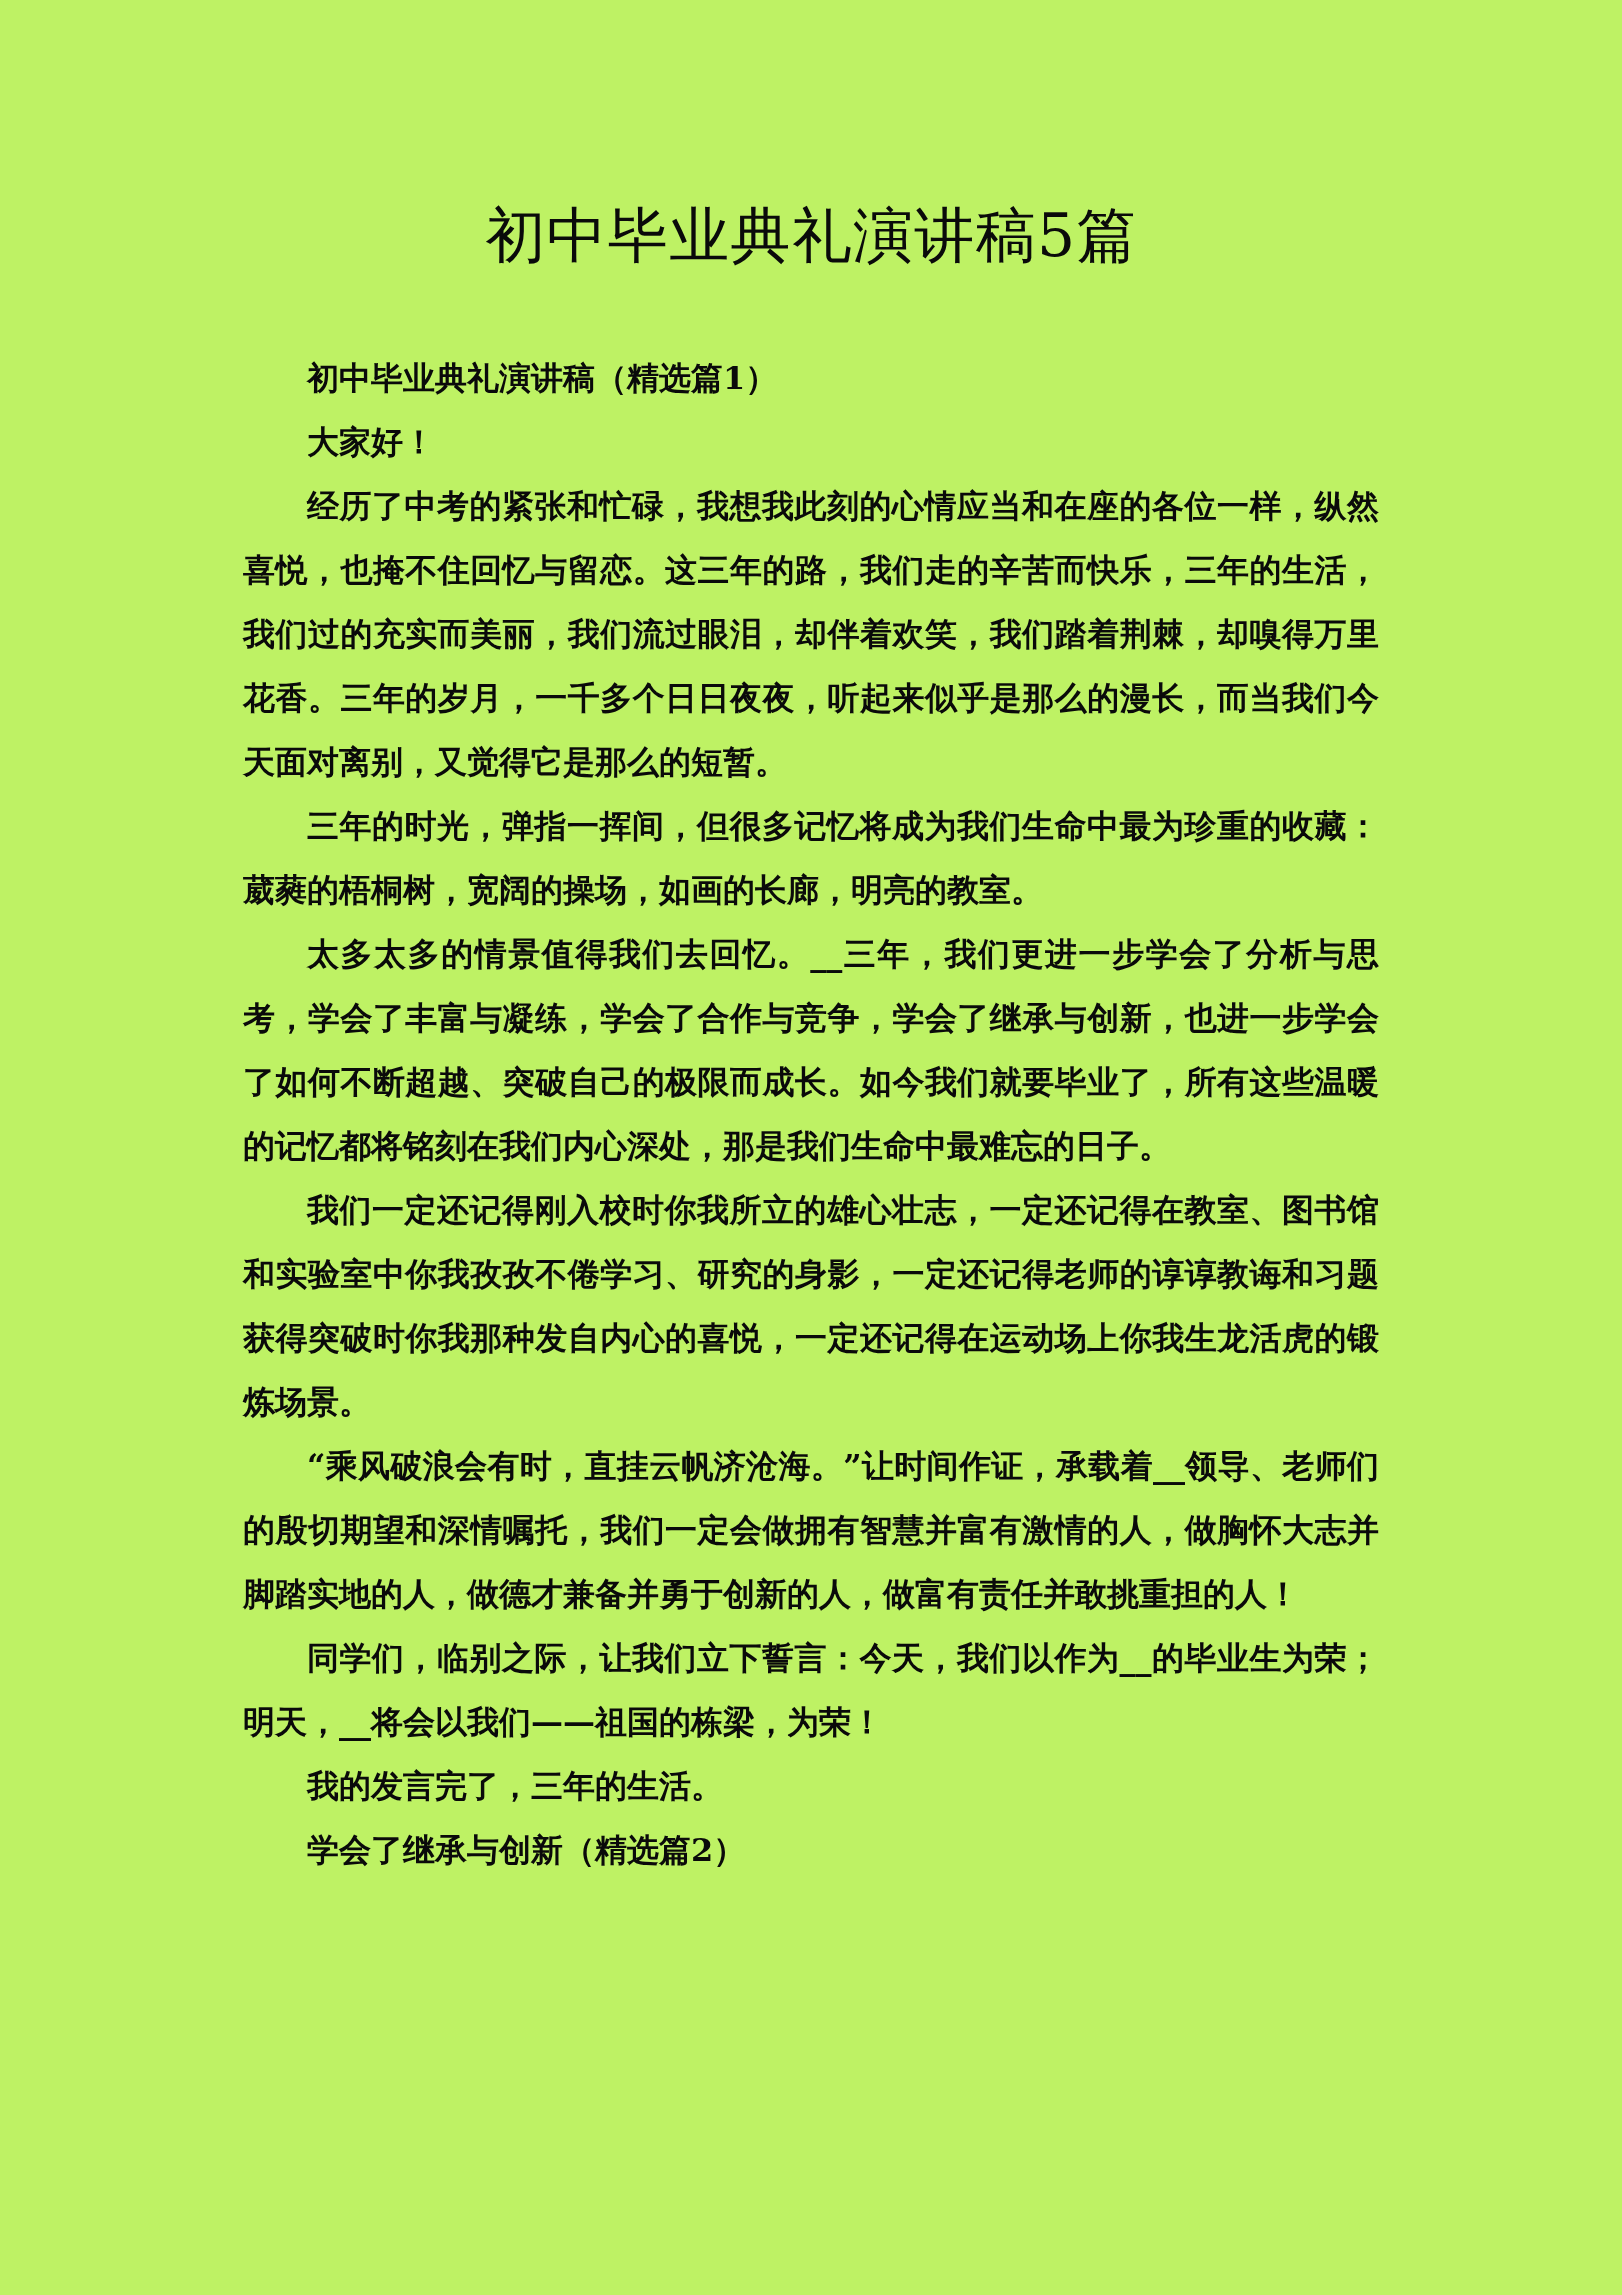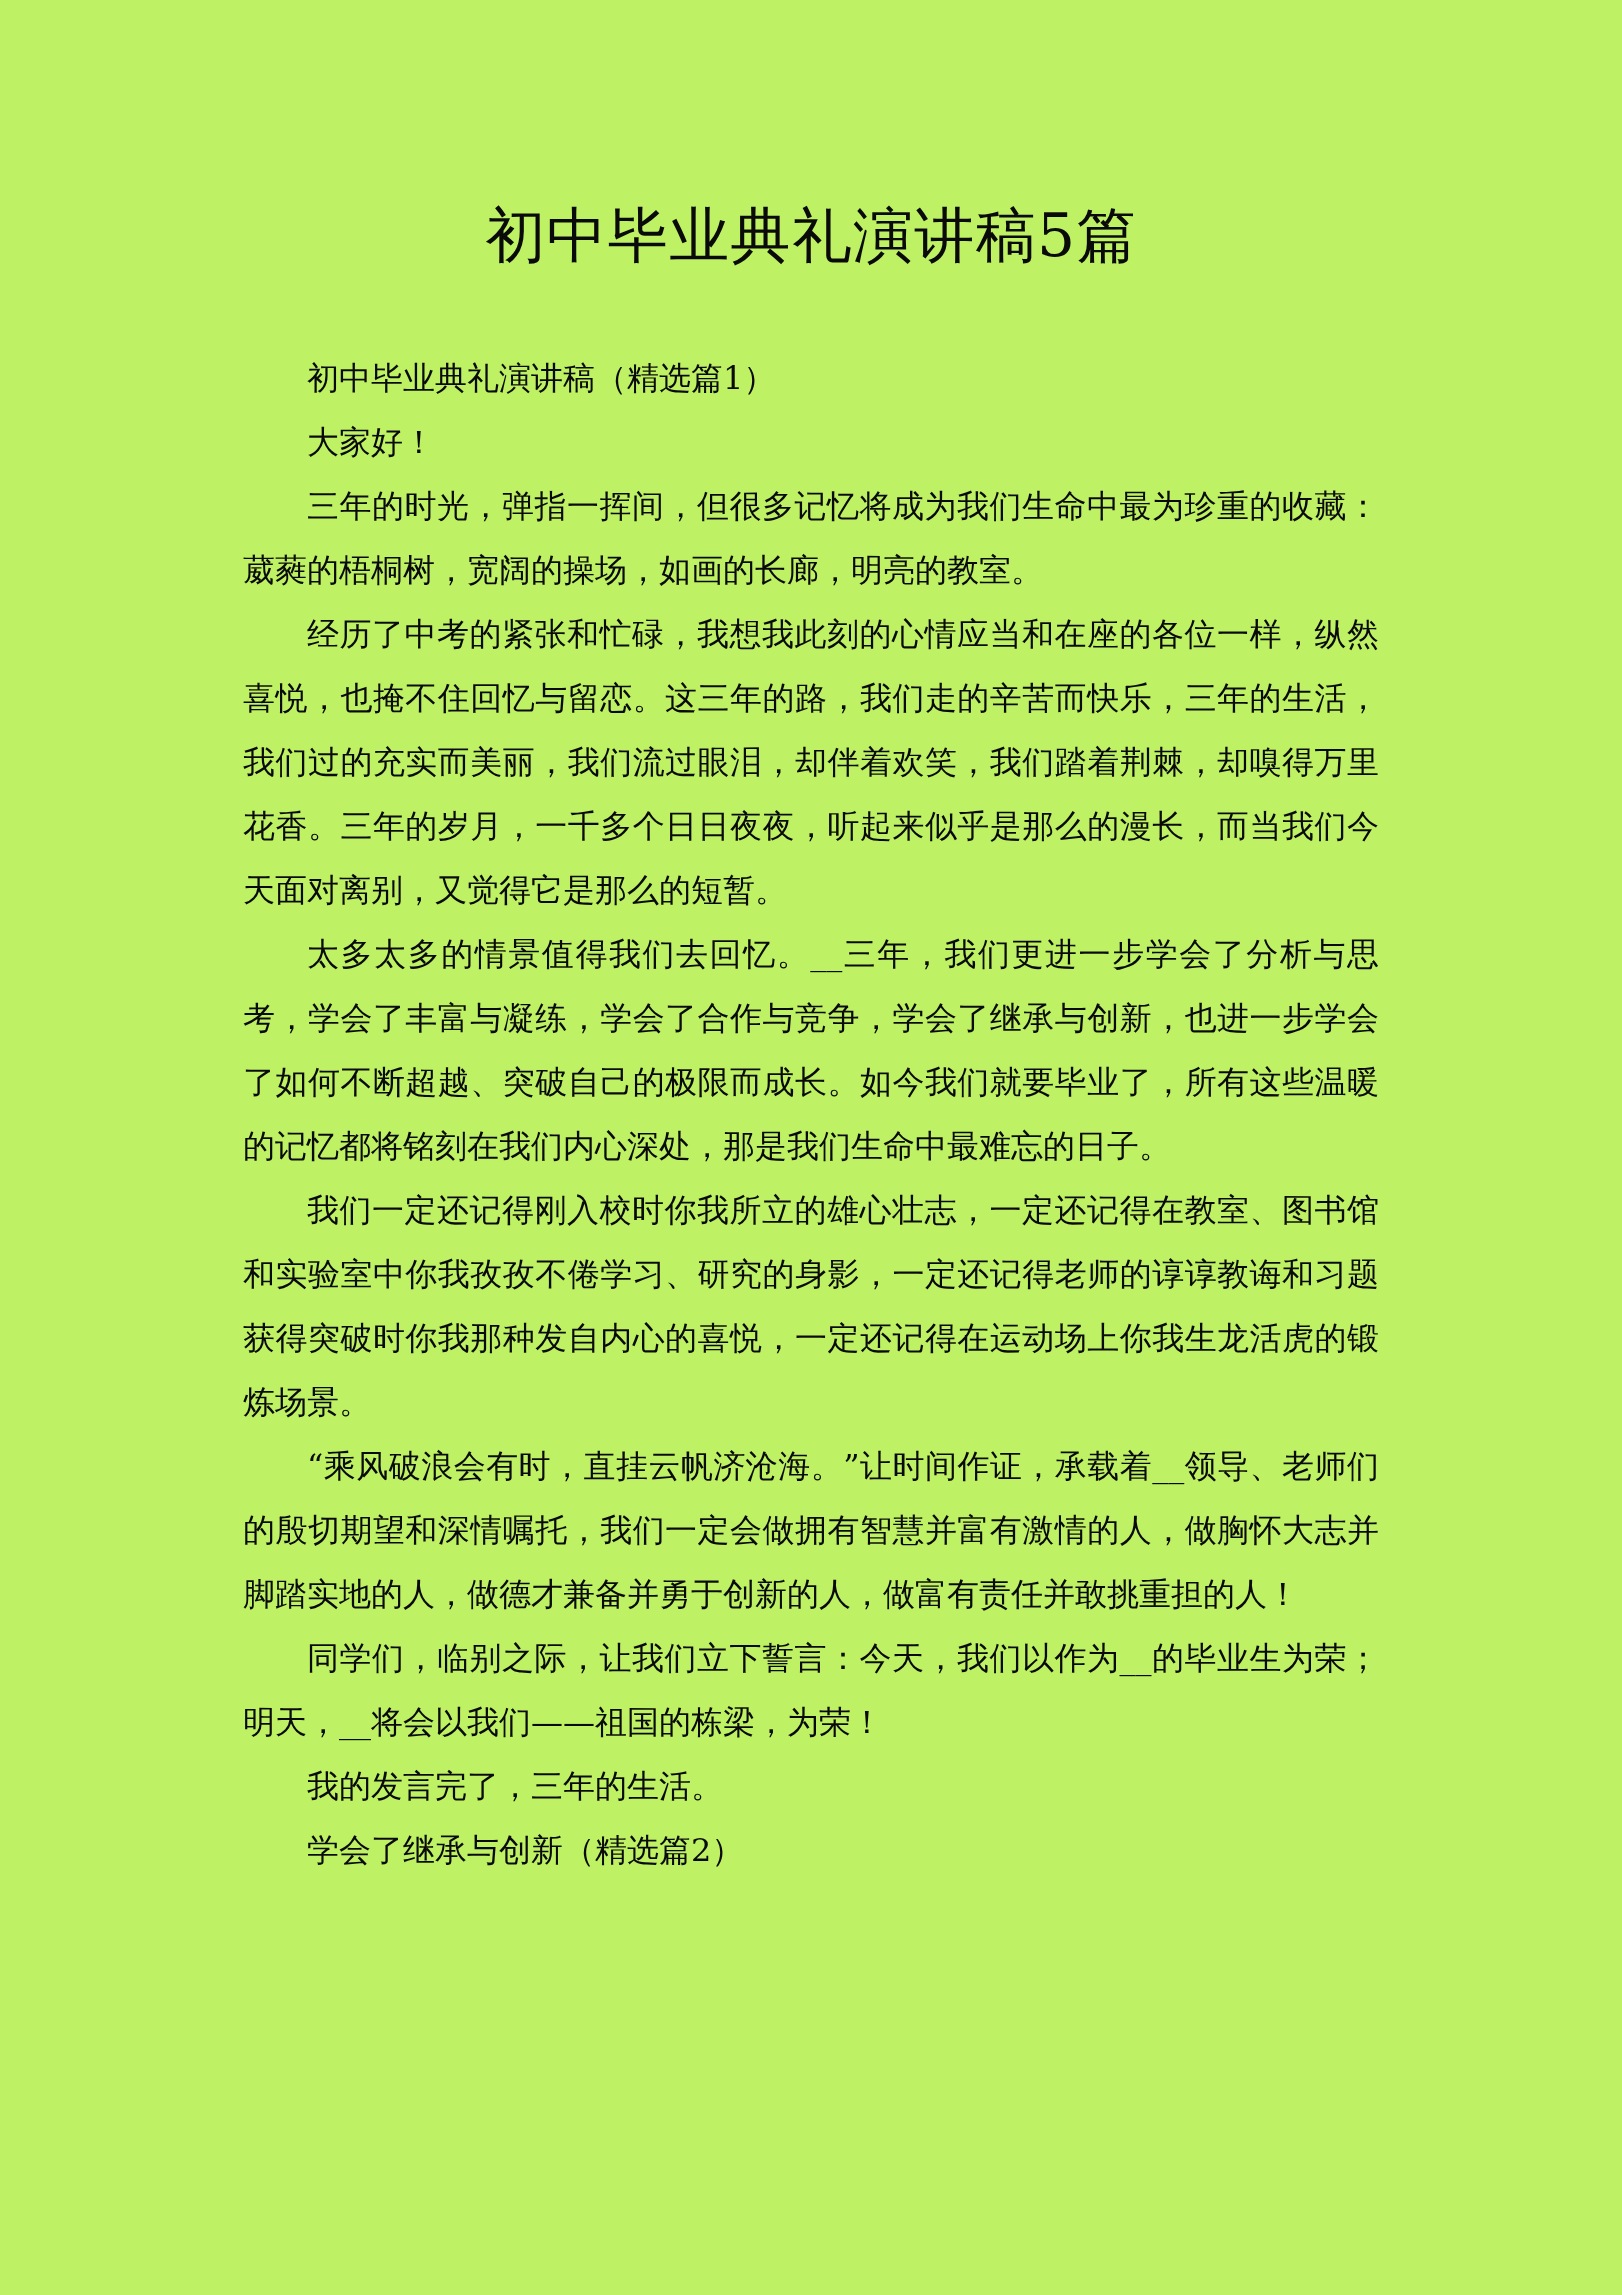--- a/index.html
+++ b/index.html
@@ -44,32 +44,33 @@
     }
     .para {
       margin: 0;
       font-size: 32px;
       line-height: 64px;
       text-indent: 64px;
       text-align: justify;
       text-justify: inter-character;
       word-break: break-all;
       letter-spacing: 0px;
+      font-weight: bold;
     }
   </style>
 </head>
 <body>
 
 <div class="page">
   <h1 class="doc-title">初中毕业典礼演讲稿5篇</h1>
   <div class="content">
     <p class="para">初中毕业典礼演讲稿（精选篇1）</p>
     <p class="para">大家好！</p>
+    <p class="para">经历了中考的紧张和忙碌，我想我此刻的心情应当和在座的各位一样，纵然喜悦，也掩不住回忆与留恋。这三年的路，我们走的辛苦而快乐，三年的生活，我们过的充实而美丽，我们流过眼泪，却伴着欢笑，我们踏着荆棘，却嗅得万里花香。三年的岁月，一千多个日日夜夜，听起来似乎是那么的漫长，而当我们今天面对离别，又觉得它是那么的短暂。</p>
     <p class="para">三年的时光，弹指一挥间，但很多记忆将成为我们生命中最为珍重的收藏：葳蕤的梧桐树，宽阔的操场，如画的长廊，明亮的教室。</p>
-    <p class="para">经历了中考的紧张和忙碌，我想我此刻的心情应当和在座的各位一样，纵然喜悦，也掩不住回忆与留恋。这三年的路，我们走的辛苦而快乐，三年的生活，我们过的充实而美丽，我们流过眼泪，却伴着欢笑，我们踏着荆棘，却嗅得万里花香。三年的岁月，一千多个日日夜夜，听起来似乎是那么的漫长，而当我们今天面对离别，又觉得它是那么的短暂。</p>
     <p class="para">太多太多的情景值得我们去回忆。__三年，我们更进一步学会了分析与思考，学会了丰富与凝练，学会了合作与竞争，学会了继承与创新，也进一步学会了如何不断超越、突破自己的极限而成长。如今我们就要毕业了，所有这些温暖的记忆都将铭刻在我们内心深处，那是我们生命中最难忘的日子。</p>
     <p class="para">我们一定还记得刚入校时你我所立的雄心壮志，一定还记得在教室、图书馆和实验室中你我孜孜不倦学习、研究的身影，一定还记得老师的谆谆教诲和习题获得突破时你我那种发自内心的喜悦，一定还记得在运动场上你我生龙活虎的锻炼场景。</p>
     <p class="para">“乘风破浪会有时，直挂云帆济沧海。”让时间作证，承载着__领导、老师们的殷切期望和深情嘱托，我们一定会做拥有智慧并富有激情的人，做胸怀大志并脚踏实地的人，做德才兼备并勇于创新的人，做富有责任并敢挑重担的人！</p>
     <p class="para">同学们，临别之际，让我们立下誓言：今天，我们以作为__的毕业生为荣；明天，__将会以我们——祖国的栋梁，为荣！</p>
     <p class="para">我的发言完了，三年的生活。</p>
     <p class="para">学会了继承与创新（精选篇2）</p>
   </div>
 </div>
 
 

